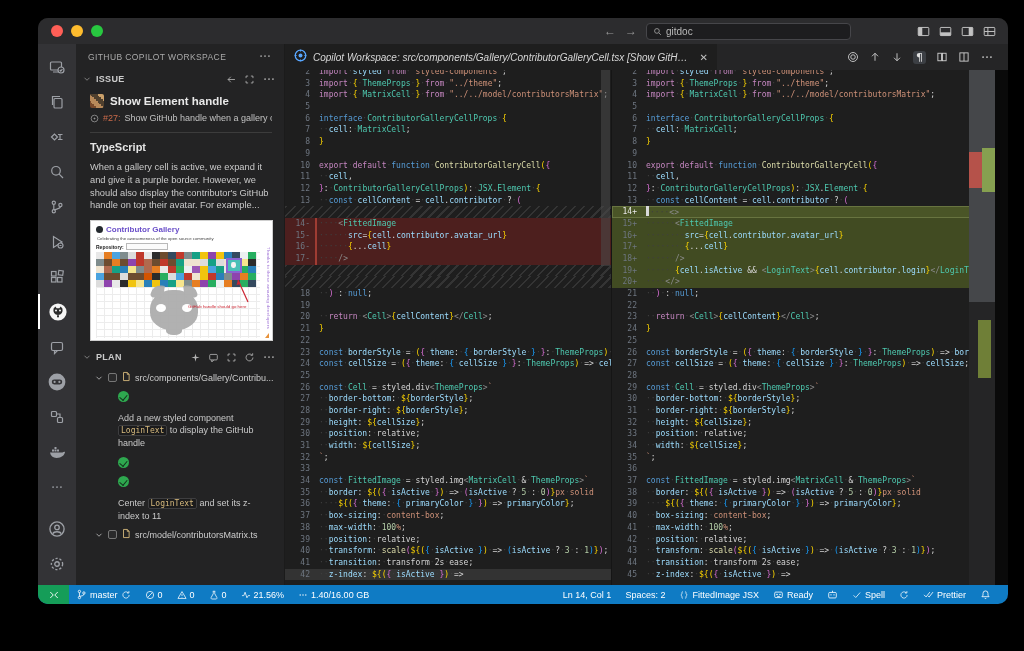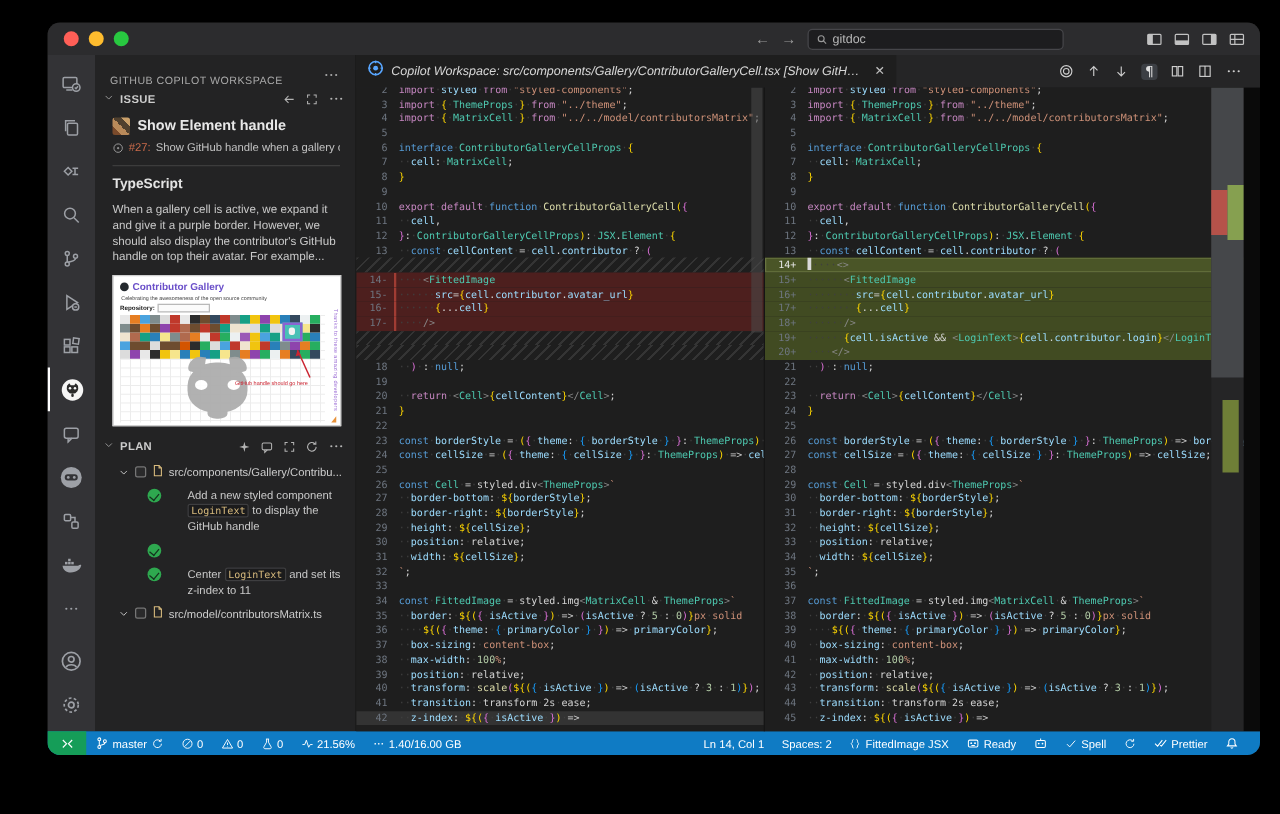--- a/index.html
+++ b/index.html
@@ -31,21 +31,21 @@
                  align-items:center; padding:5px 0 4px; }
   .ab-top { display:flex; flex-direction:column; align-items:center; flex:1; }
   .ab-item { width:38px; height:35px; display:flex; align-items:center; justify-content:center;
              color:#9da0a6; }
   .ab-item.active { color:#fff; border-left:2px solid #fff; }
   .ab-bottom { display:flex; flex-direction:column; align-items:center; }
 
   
   .sidebar { width:209px; background:#232324; display:flex; flex-direction:column;
              overflow:hidden; border-right:1px solid #1b1b1b; }
-  .sidebar-title { flex:0 0 25px; display:flex; align-items:flex-end; justify-content:space-between;
+  .sidebar-title { flex:0 0 25px; display:flex; align-items:center; justify-content:space-between;
                    padding:0 12px; color:#a9a9a9; font-size:8.5px; letter-spacing:.4px; }
   .section-header { flex:0 0 20px; display:flex; align-items:center; gap:4px;
                     padding:0 8px 0 6px; color:#cccccc; }
   .section-header .chev { color:#9a9a9a; }
   .section-header .lab { font-size:9px; font-weight:bold; letter-spacing:.3px; }
   .section-header .hdr-icons { margin-left:auto; display:flex; gap:7px; color:#b4b4b4; align-items:center; }
   .issue-body { padding:2px 12px 6px 14px; color:#cccccc; }
   .issue-title-row { display:flex; align-items:center; gap:6px; margin:3px 0 5px; }
   .issue-avatar { width:14px; height:14px; border-radius:2px;
         background:
@@ -89,21 +89,21 @@
   .octo .head::before { left:1px; border-radius:75% 0 40% 25%; transform:rotate(8deg); }
   .octo .head::after { right:1px; border-radius:0 75% 25% 40%; transform:rotate(-8deg); }
   .octo .eye { position:absolute; top:22px; width:10px; height:8px; background:#fff; border-radius:50%; }
   .octo .body { position:absolute; left:24px; top:44px; width:16px; height:9px; background:#ababab;
                 border-radius:0 0 45% 45%; }
 
   
   .plan-tree { flex:1; overflow:hidden; padding:2px 6px 0 6px; }
   .plan-file { display:flex; align-items:center; gap:4px; padding:2px 0 3px 12px; color:#cccccc; font-size:9px; }
   .pf-check { width:9px; height:9px; border:1px solid #767676; border-radius:2px; background:#2a2a2b; }
-  .plan-step { display:flex; gap:21px; padding:3px 2px 4px 36px; }
+  .plan-step { display:flex; gap:10px; padding:3px 2px 4px 36px;flex-direction:column; }
   .plan-step .txt { font-size:9px; line-height:12px; color:#c9c9c9; width:152px; }
   .code-chip { font-family:"DejaVu Sans Mono", monospace; font-size:8px; color:#d7ba7d;
                background:#1b1b1c; border:1px solid #3e3e40; border-radius:2px; padding:0 2px; }
   .step-check { flex:0 0 11px; width:11px; height:11px; border-radius:50%; background:#2ea84f;
                 position:relative; margin-top:1px; }
   .step-check::after { content:""; position:absolute; left:3px; top:1.5px; width:3.5px; height:6px;
                 border:solid #14321e; border-width:0 1.5px 1.5px 0; transform:rotate(40deg); }
 
   
   .editorarea { flex:1; display:flex; flex-direction:column; min-width:0; background:#1e1e1e; }

